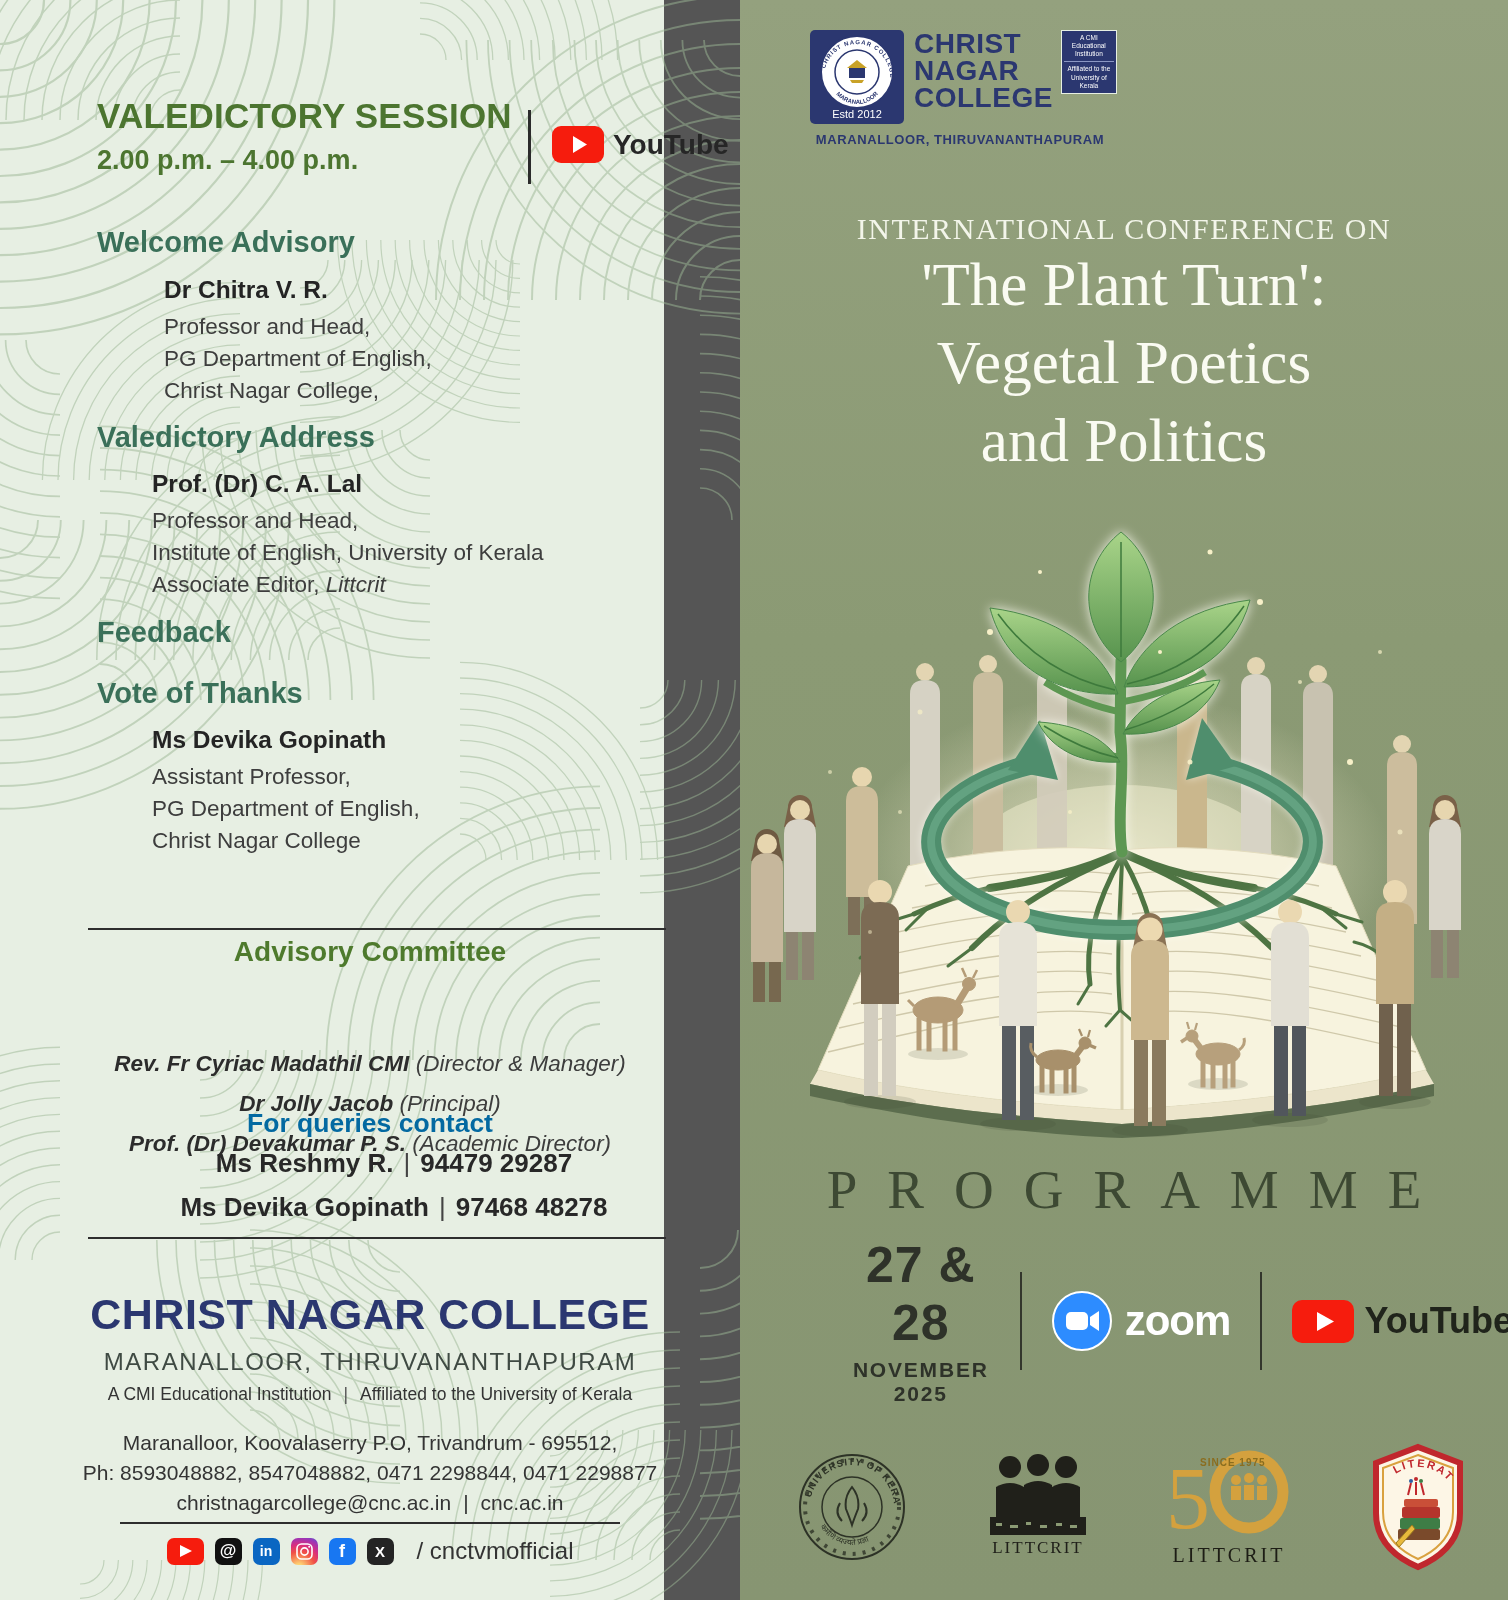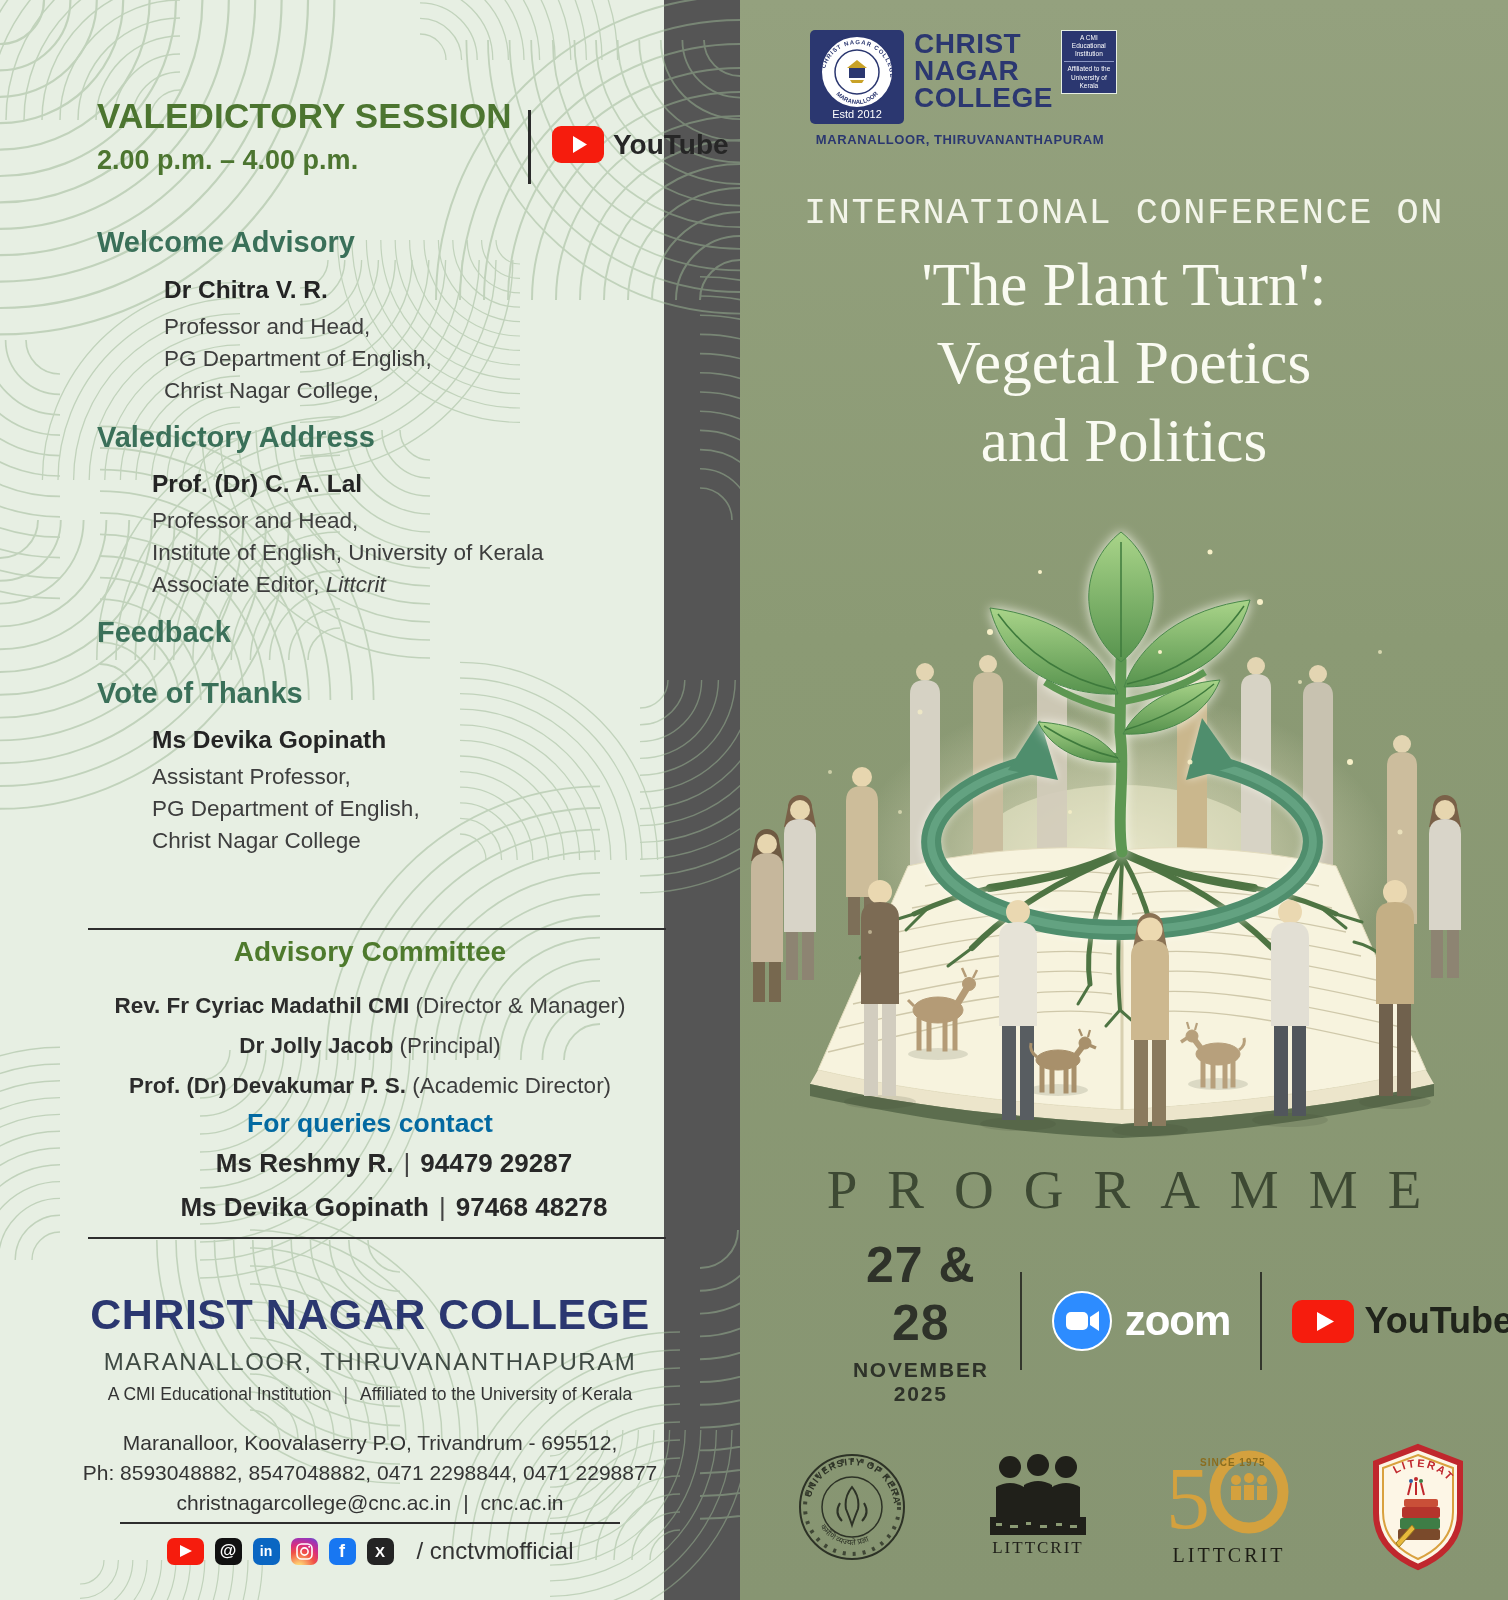--- a/index.html
+++ b/index.html
@@ -36,21 +36,21 @@
   .ig{background:radial-gradient(circle at 30% 110%,#fed373 10%,#f15245 45%,#d92e7f 65%,#9b36b7 85%,#515ecf 100%);}
   
   .rp{position:absolute;left:740px;top:0;width:768px;height:1600px;background:linear-gradient(180deg,#94a17e 0%,#8b9a74 40%,#879572 100%);}
   .rp .center{width:768px;}
   .logo-row{display:flex;align-items:flex-start;}
   .seal{width:94px;height:94px;background:#2b3770;border-radius:5px;position:relative;flex:0 0 auto;}
   .wordmark{margin-left:10px;font-weight:800;color:#2b3770;font-size:28px;line-height:.97;letter-spacing:.5px;}
   .minibox{margin-left:8px;width:50px;background:#2b3770;border:1px solid #e7efe3;color:#fff;font-size:6.5px;line-height:1.25;text-align:center;padding:3px 2px;}
   .minibox .mb2{border-top:1px solid #8b97c4;margin-top:3px;padding-top:3px;}
   .logo-loc{font-size:13px;font-weight:700;color:#2b3770;letter-spacing:.6px;}
-  .conf-label{font-family:Liberation Mono, monospace;font-size:37px;color:#f3f5ea;letter-spacing:1.5px;}
+  .conf-label{font-family:Liberation Serif, serif;font-size:30px;color:#f3f5ea;letter-spacing:1.5px;margin-top:20px;}
   .big-title{font-family:"Liberation Serif",serif;font-size:61px;color:#fafbf2;line-height:1.28;}
   .programme{font-family:"Liberation Serif",serif;font-size:55px;color:#3d4933;letter-spacing:30px;text-indent:30px;}
   .dates-row{position:absolute;display:flex;align-items:center;}
   .days{font-size:50px;font-weight:800;color:#2e3229;letter-spacing:1px;}
   .monthyear{font-size:21px;font-weight:700;color:#2e3229;letter-spacing:1.8px;margin-top:6px;}
   .pdiv{width:3px;height:98px;background:#33362c;}
   .zoom-wrap{display:flex;align-items:center;gap:13px;}
   .zoom-word{font-size:42px;font-weight:700;color:#fff;letter-spacing:-1px;}
   .ytp-wrap{display:flex;align-items:center;gap:10px;}
   .ytp-label{font-size:36px;font-weight:700;color:#20241b;}
@@ -148,21 +148,21 @@
       <div class="plines">
         <div>Assistant Professor,</div>
         <div>PG Department of English,</div>
         <div>Christ Nagar College</div>
       </div>
     </div>
 
     <div class="rule" style="left:88px;top:928px;width:578px;"></div>
 
     <div class="abs center adv-h" style="top:936px;">Advisory Committee</div>
-    <div class="abs center" style="top:986px;">
+    <div class="abs center" style="top:1044px;font-style:italic;">
       <div class="adv-line"><b>Rev. Fr Cyriac Madathil CMI</b> <span>(Director &amp; Manager)</span></div>
       <div class="adv-line"><b>Dr Jolly Jacob</b> <span>(Principal)</span></div>
       <div class="adv-line"><b>Prof. (Dr) Devakumar P. S.</b> <span>(Academic Director)</span></div>
     </div>
 
     <div class="abs center q-h" style="top:1108px;">For queries contact</div>
     <div class="abs center c-line" style="top:1148px;">
       <span>Ms Reshmy R.</span><span class="sep">|</span><span>94479 29287</span>
     </div>
     <div class="abs center c-line" style="top:1192px;">

